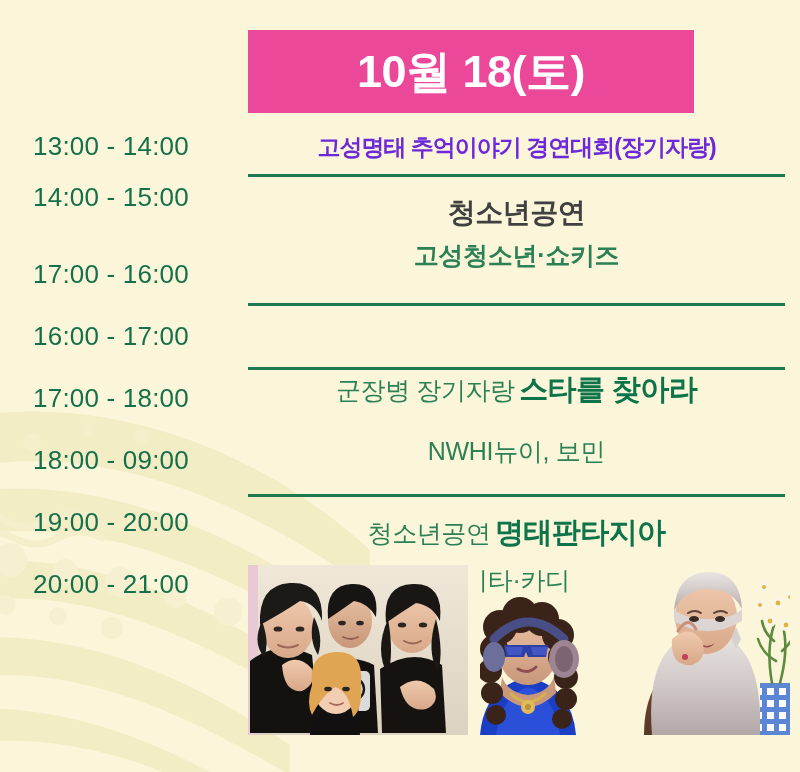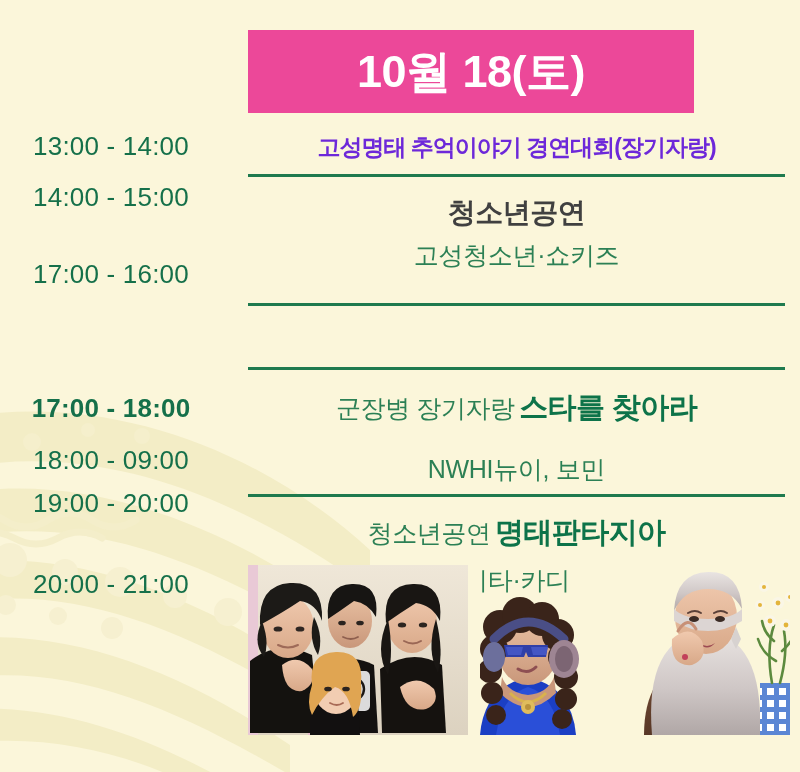--- a/index.html
+++ b/index.html
@@ -184,48 +184,49 @@
       <circle cx="62" cy="42" r="9"></circle>
       <circle cx="118" cy="30" r="7"></circle>
       <circle cx="172" cy="36" r="8"></circle>
     </g>
   </svg>
 
   <div id="time-column">
     <div class="time-slot" style="top:8px;margin-top:7px;">13:00 - 14:00</div>
     <div class="time-slot" style="top:66px;">14:00 - 15:00</div>
     <div class="time-slot" style="top:143px;">17:00 - 16:00</div>
-    <div class="time-slot" style="top:277px;font-weight:bold;">17:00 - 18:00</div>
+    <div class="time-slot" style="top:205px;">16:00 - 17:00</div>
+    <div class="time-slot" style="top:267px;">17:00 - 18:00</div>
     <div class="time-slot" style="top:329px;">18:00 - 09:00</div>
-    <div class="time-slot" style="top:372px;">19:00 - 20:00</div>
+    <div class="time-slot" style="top:391px;">19:00 - 20:00</div>
     <div class="time-slot" style="top:453px;">20:00 - 21:00</div>
   </div>
 
   <div id="date-header">
     <span id="date-header-title">10월 18(토)</span>
   </div>
 
   <div id="program-column">
 
     <div class="program-block" style="top:22px;">
       <span class="prog-title red">고성명태 추억이야기 경연대회</span><span class="prog-title red venue-note">(장기자랑)</span>
     </div>
 
     <div class="divider" style="top:61px;"></div>
 
     <div class="program-block" style="top:85px;">
       <div class="prog-title green-bold">청소년공연</div>
-      <div class="prog-sub" style="margin-top:12px;">고성청소년·쇼키즈</div>
+      <div class="prog-sub" style="margin-top:12px;font-weight:bold;">고성청소년·쇼키즈</div>
     </div>
 
     <div class="divider" style="top:190px;"></div>
 
     <div class="divider" style="top:254px;"></div>
 
-    <div class="program-block" style="top:275px;">
+    <div class="program-block" style="top:257px;">
       <div>
         <span class="lead-text">군장병 장기자랑</span>
         <span class="headline-text">스타를 찾아라</span>
       </div>
       <div class="prog-sub" style="margin-top:27px;">NWHI뉴이, 보민</div>
     </div>
 
     <div class="divider" style="top:381px;"></div>
 
     <div class="program-block" style="top:400px;">

